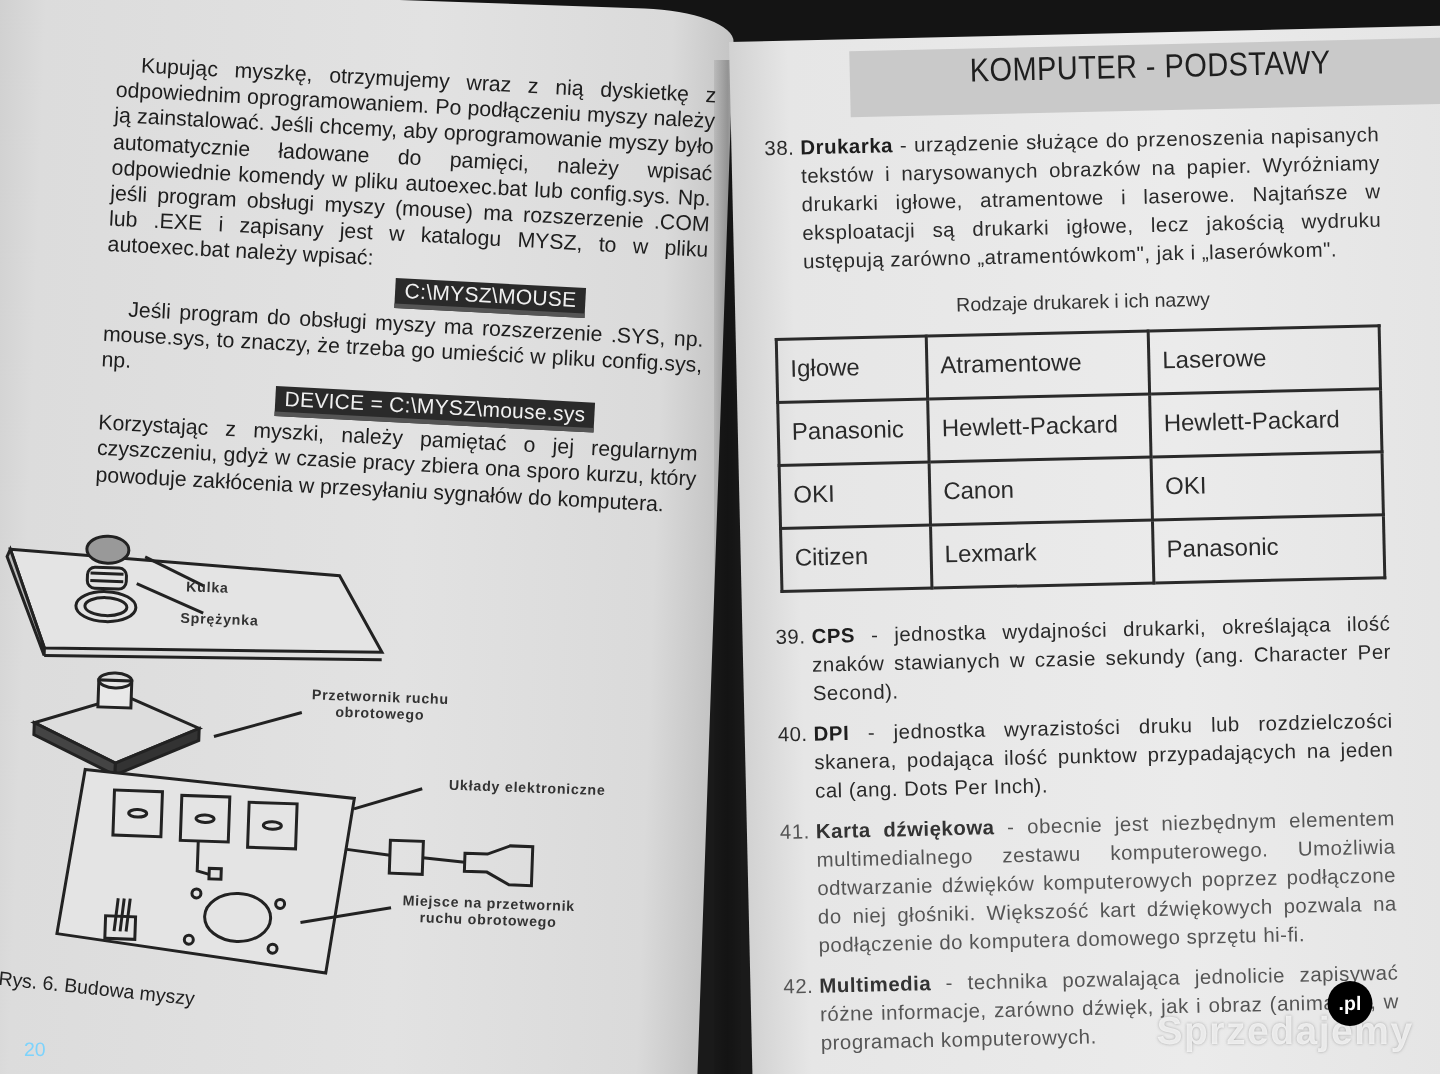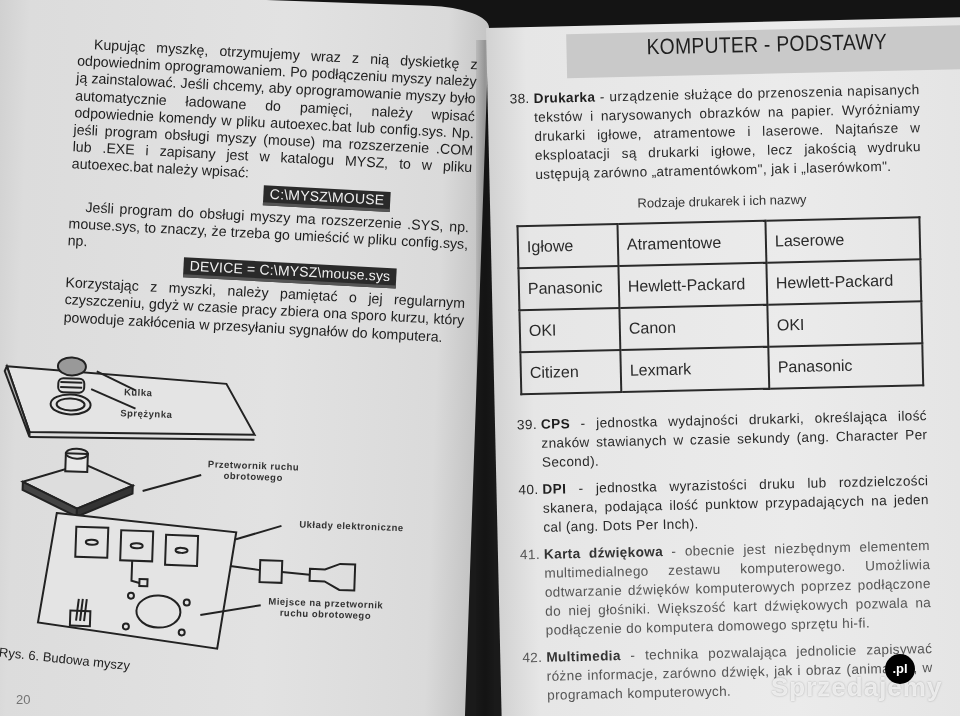--- a/index.html
+++ b/index.html
@@ -21,21 +21,21 @@
   .cmd-row { display: flex; justify-content: flex-end; padding-right: 80px; margin: 2px 0 3px; }
   .cmd-row.c2 { justify-content: flex-end; padding-right: 70px; }
   .cmd {
     background: #2a2a2a; color: #f0f0f0; font-size: 14px; padding: 0 6px; line-height: 17px; letter-spacing: 0.2px;
     border-bottom: 3px solid #555;
   }
 
   .figure { position: absolute; left: 20px; top: 355px; width: 460px; height: 340px; }
   .fig-label { position: absolute; font-size: 9.5px; font-weight: bold; color: #333; letter-spacing: 0.5px; line-height: 11px; text-align: center; }
   .caption { position: absolute; left: 22px; top: 303px; font-size: 13px; color: #222; transform: rotate(4deg); }
-  .pagenum { position: absolute; left: 16px; top: 692px; font-size: 13px; color: #737373; }
+  .pagenum { position: absolute; left: 16px; top: 692px; font-size: 13px; color: #7dd3fc; }
 
   
   .page-right {
     position: absolute; left: 486px; top: 28px; width: 490px; height: 700px;
     background: linear-gradient(90deg, #d2d2d2 0%, #e6e6e6 8%, #ebebeb 60%, #e4e4e4 100%);
     transform: rotate(-1.3deg); transform-origin: 0 0;
   }
   .header-band {
     position: absolute; left: 80px; top: 8px; width: 410px; height: 44px; background: #c9c9c9;
   }

